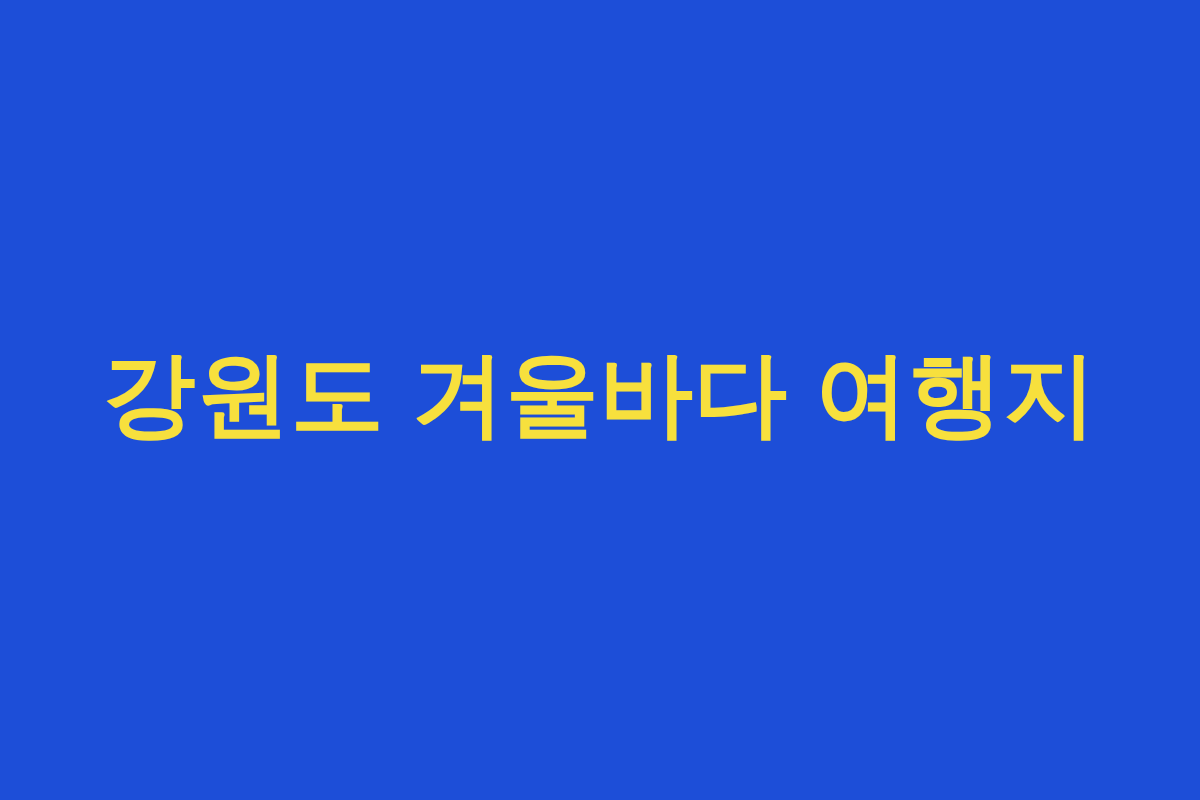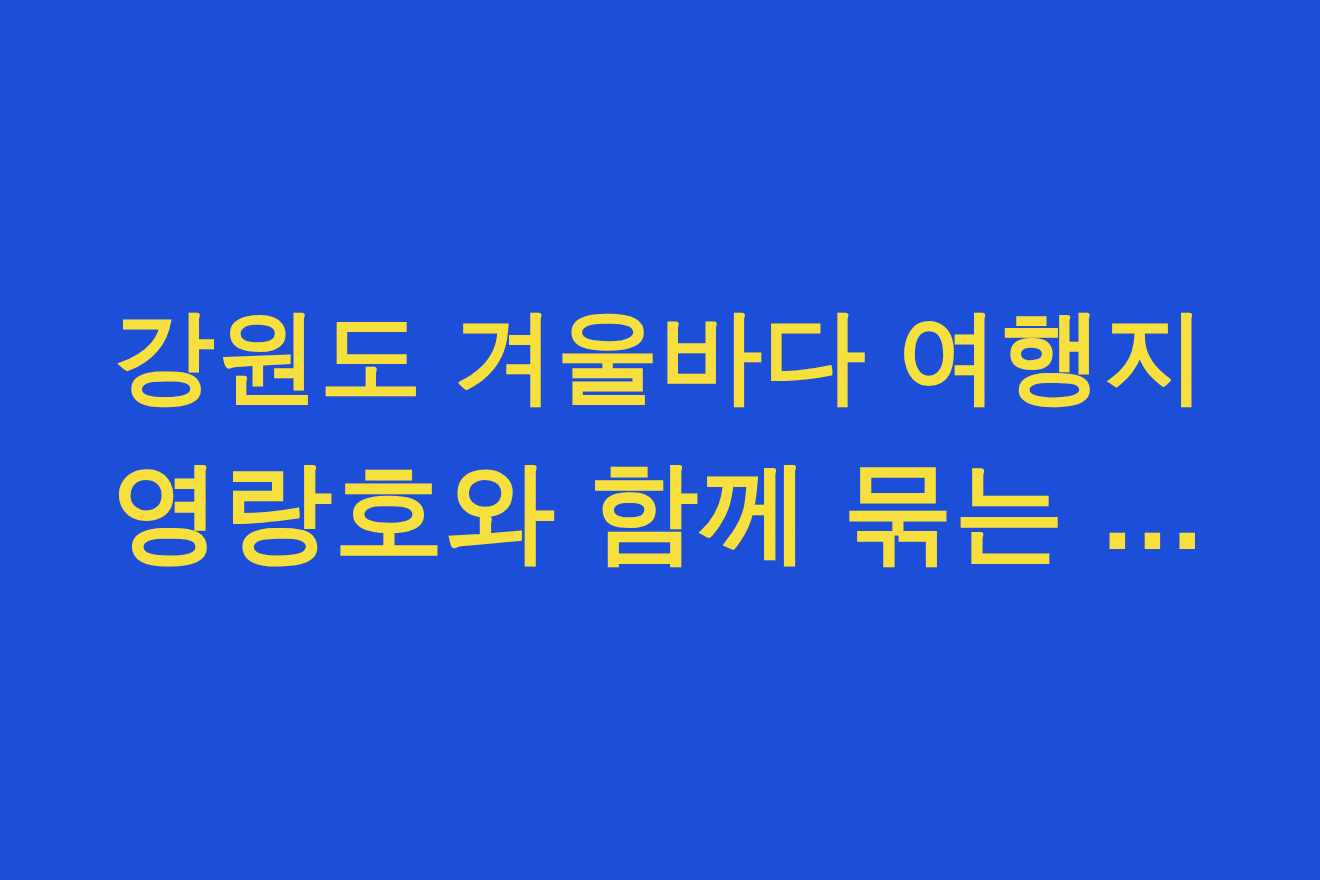--- a/index.html
+++ b/index.html
@@ -57,16 +57,15 @@
 </head>
 <body style="background: rgb(15, 107, 95);">
 
 <div class="card" style="background: #1d4ed8;">
 
   <div class="headline-block">
 
     <div class="headline-line" style="color: rgb(247, 224, 61); font-size: 93px;">강원도 겨울바다 여행지</div>
 
 
-    <div class="headline-line" style="color: rgb(247, 224, 61); font-size: 100px;">영랑호와 함께 묶는 …</div>
 
   </div>
 </div>
 
 </body></html>

